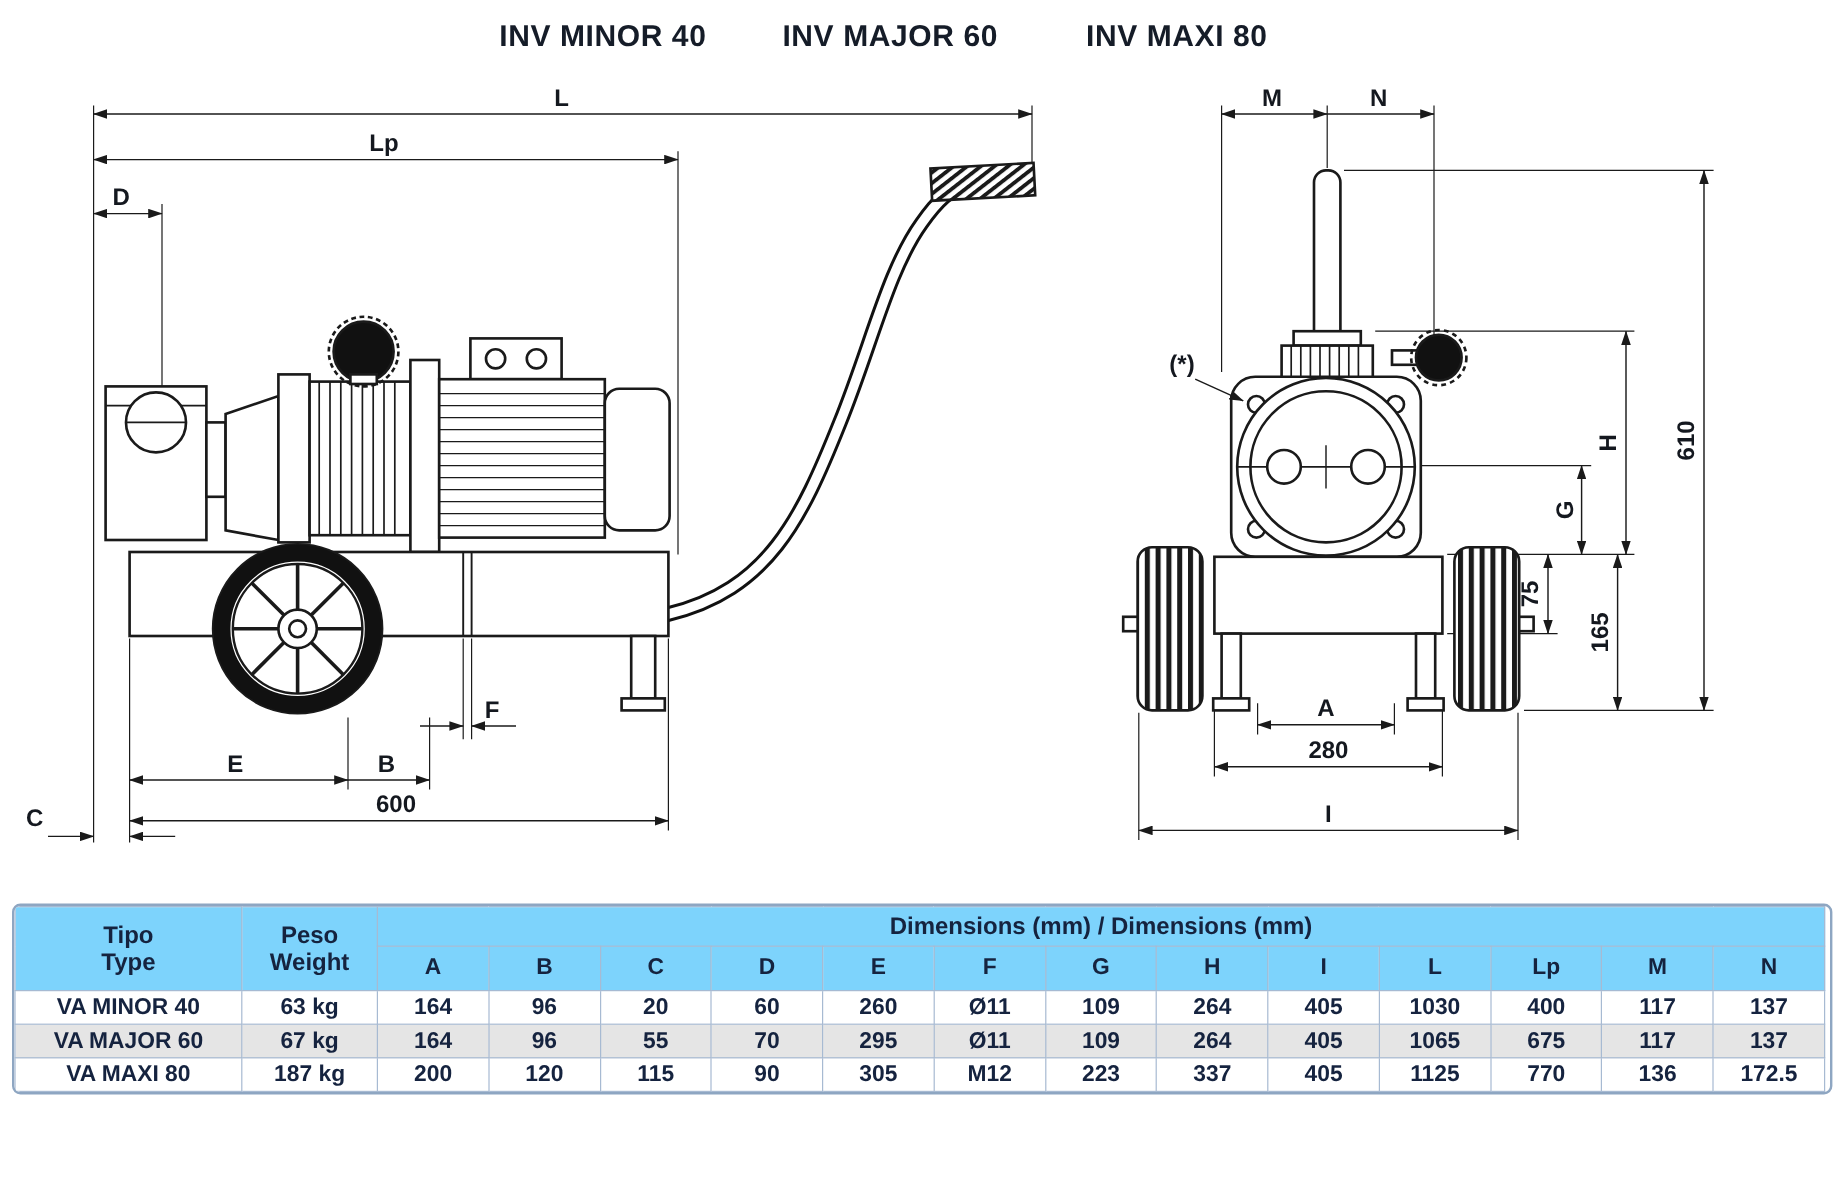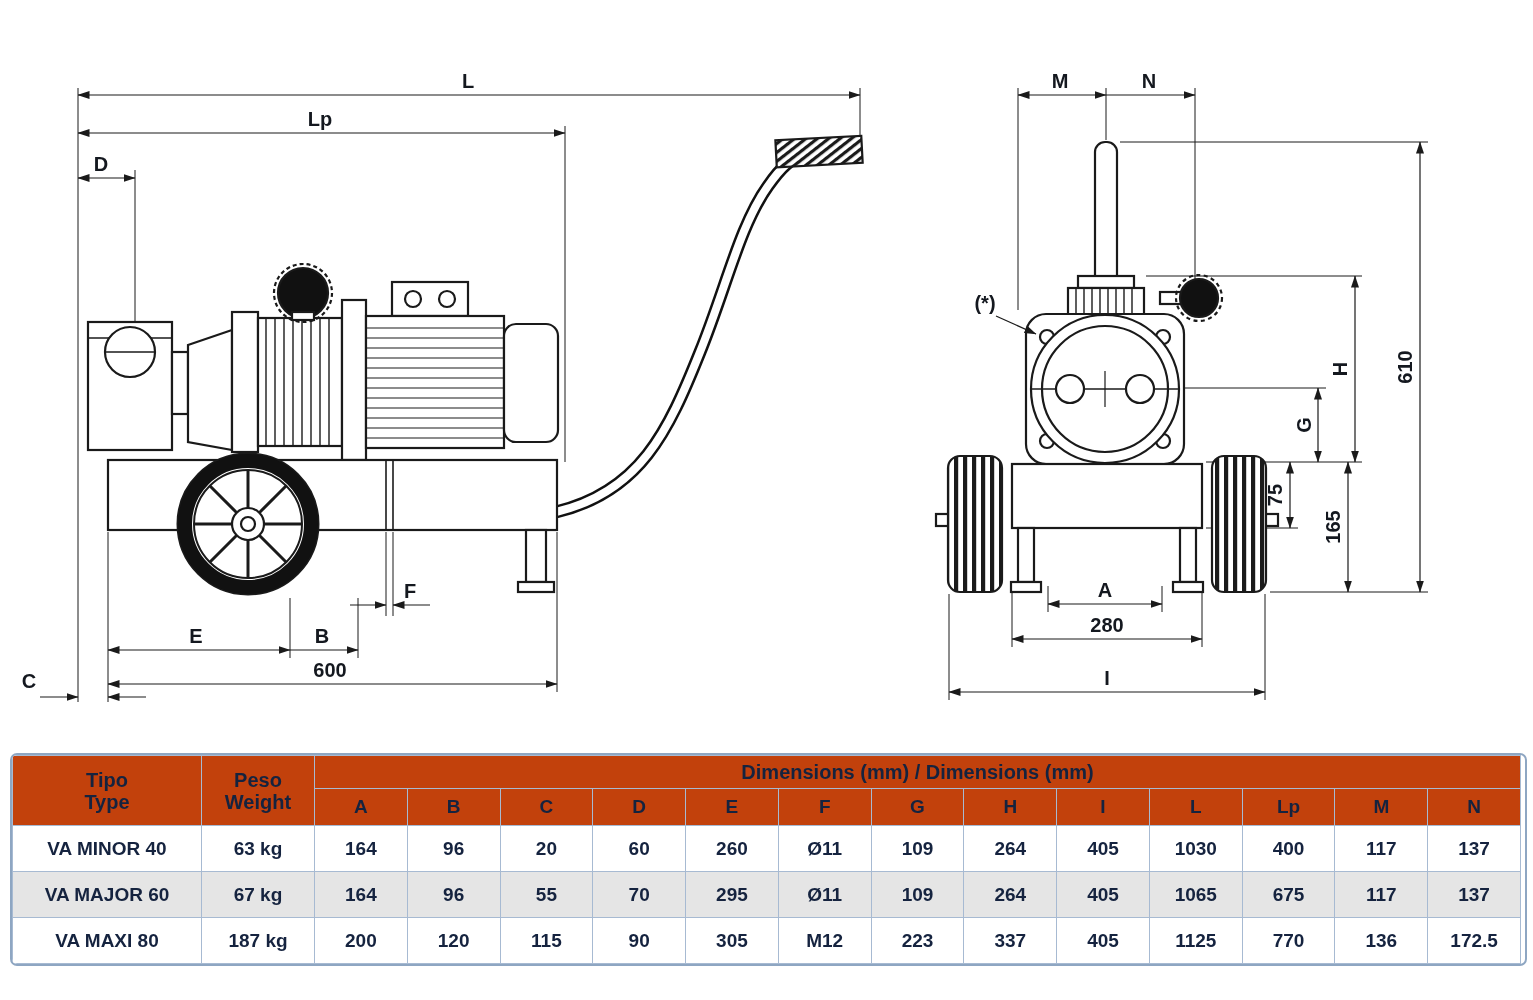--- a/index.html
+++ b/index.html
@@ -5,33 +5,38 @@
   html,body{margin:0;padding:0;background:#ffffff;}
   #canvas{position:relative;width:1533px;height:1000px;background:#ffffff;overflow:hidden;
           font-family:"Liberation Sans",sans-serif;color:#16202f;}
   .titles{position:absolute;top:16px;left:0;width:1533px;height:34px;}
   .title{position:absolute;font-size:25px;font-weight:bold;color:#151c28;letter-spacing:.5px;white-space:nowrap;}
   #t1{left:416px;} #t2{left:652px;} #t3{left:905px;}
   svg text{font-family:"Liberation Sans",sans-serif;font-weight:bold;font-size:20px;fill:#14181f;}
   .table-wrap{position:absolute;top:753px;left:10px;width:1513px;border:2px solid #8ea6c2;border-radius:7px;overflow:hidden;background:#fff;}
   table{border-collapse:collapse;table-layout:fixed;width:1509px;}
   th,td{border:1px solid #a7bad2;text-align:center;vertical-align:middle;font-size:19px;font-weight:bold;color:#15233f;padding:0;}
-  thead th{background:#c2410c;margin-top:32px;}
+  thead th{background:#7dd3fc;margin-top:32px;}
   thead tr.grp th{height:32px;font-size:20px;}
   thead tr.letters th{height:36px;}
-  tbody tr{height:46px;background:#ffffff;}
+  tbody tr{height:28px;background:#ffffff;}
   tbody tr.alt{background:#e5e5e5;}
   .c-type{width:188px;} .c-weight{width:112px;} .c-dim{width:93px;}
   .two-line div{line-height:22px;}
 </style>
 </head>
 <body>
 
 <div id="canvas">
 
+  <div class="titles">
+    <div class="title" id="t1">INV MINOR 40</div>
+    <div class="title" id="t2">INV MAJOR 60</div>
+    <div class="title" id="t3">INV MAXI 80</div>
+  </div>
 
   <svg width="1533" height="745" viewBox="0 0 1533 745" style="position:absolute;top:0;left:0;" xmlns="http://www.w3.org/2000/svg">
     <defs>
       <marker id="aE" markerWidth="12" markerHeight="8" refX="11.5" refY="4" orient="auto" markerUnits="userSpaceOnUse">
         <path d="M0,0L12,4L0,8Z" fill="#1a1a1a"></path>
       </marker>
       <marker id="aS" markerWidth="12" markerHeight="8" refX="0.5" refY="4" orient="auto" markerUnits="userSpaceOnUse">
         <path d="M12,0L0,4L12,8Z" fill="#1a1a1a"></path>
       </marker>
       <pattern id="hatch" width="7" height="7" patternUnits="userSpaceOnUse" patternTransform="rotate(55)">

